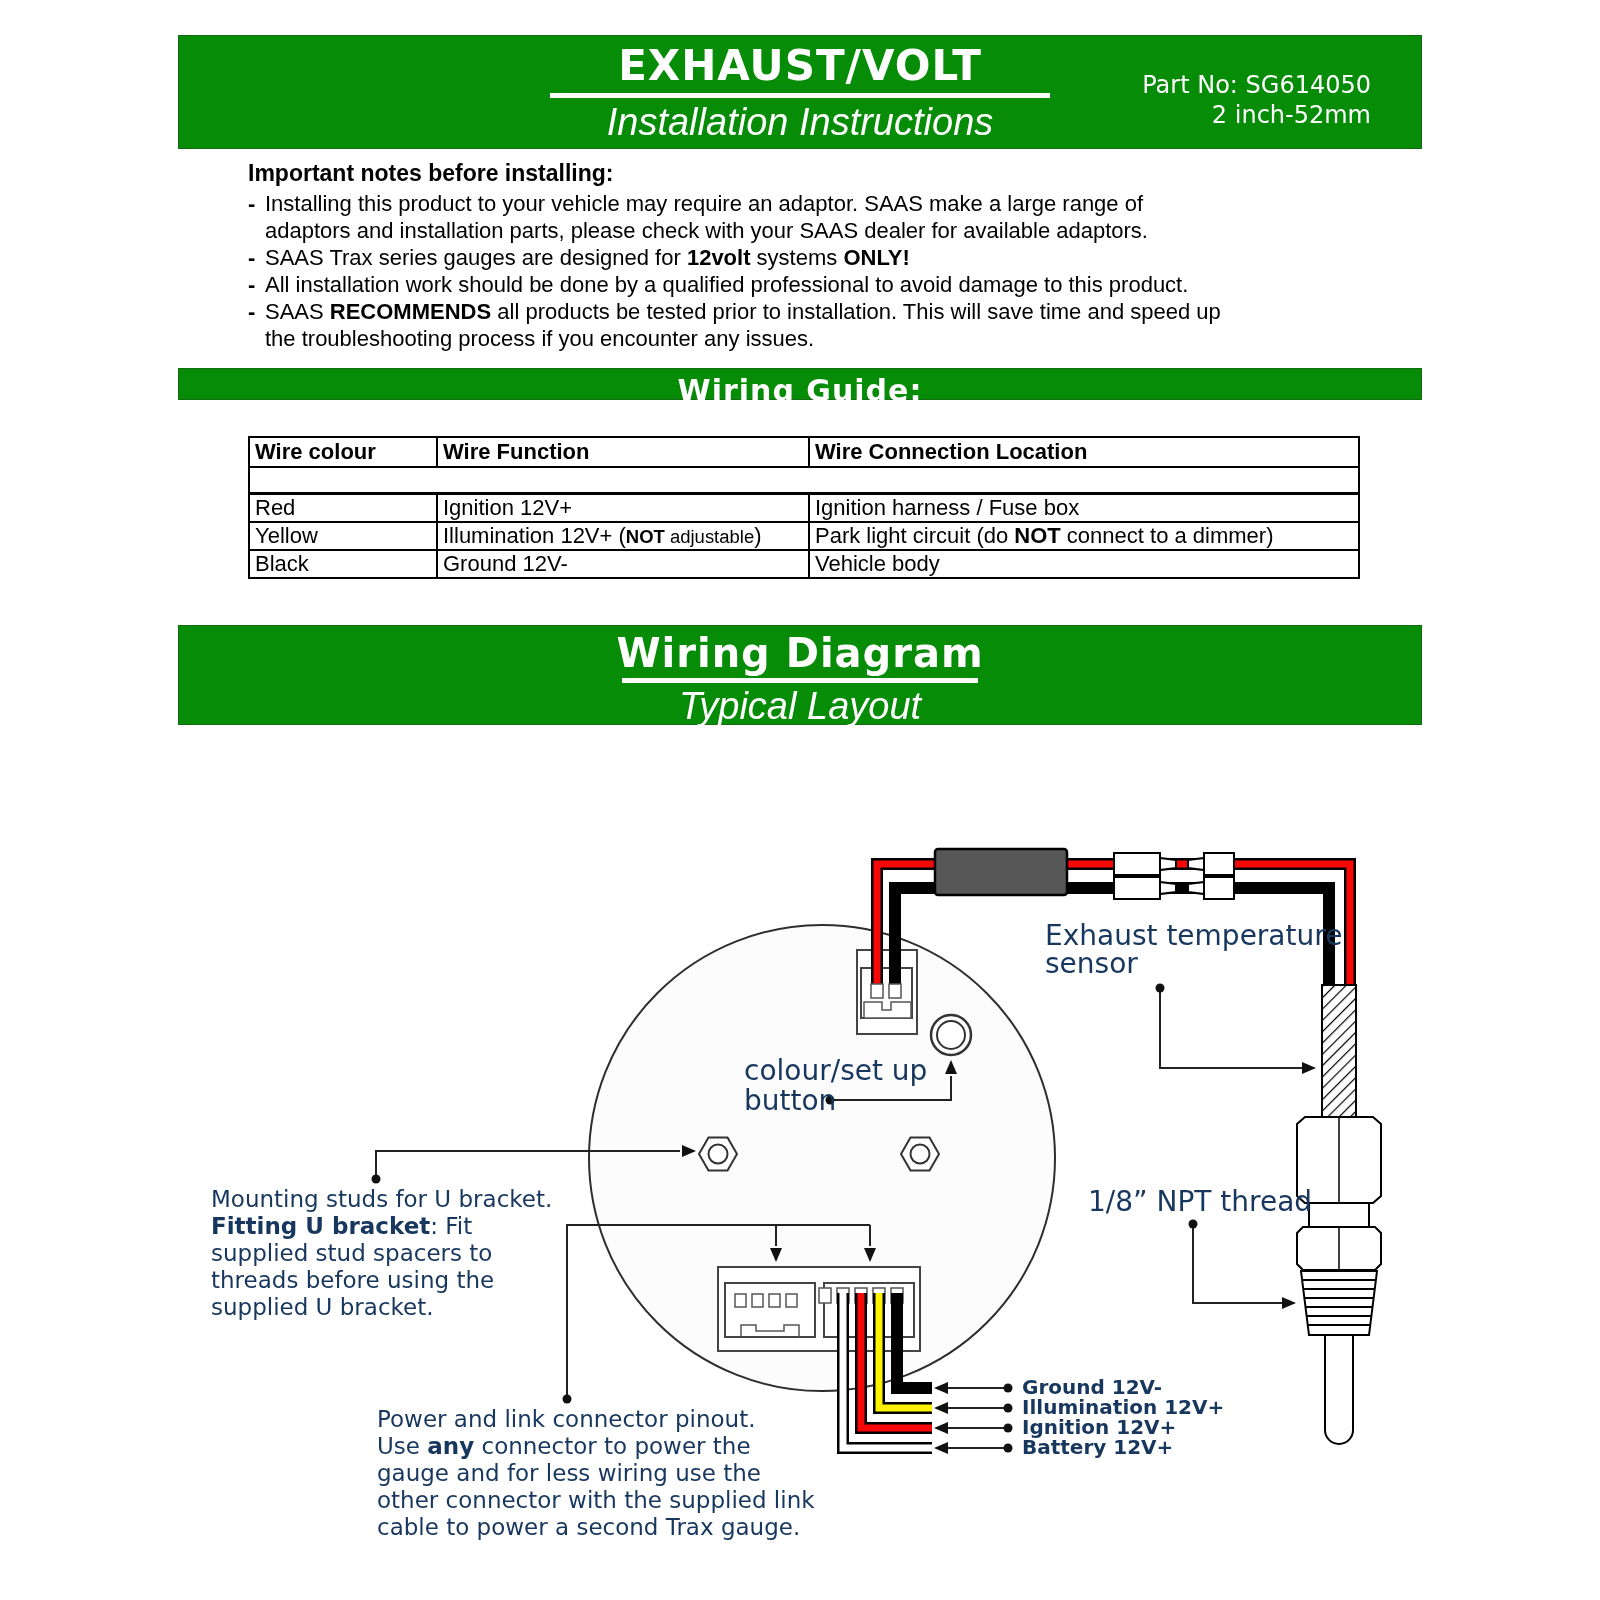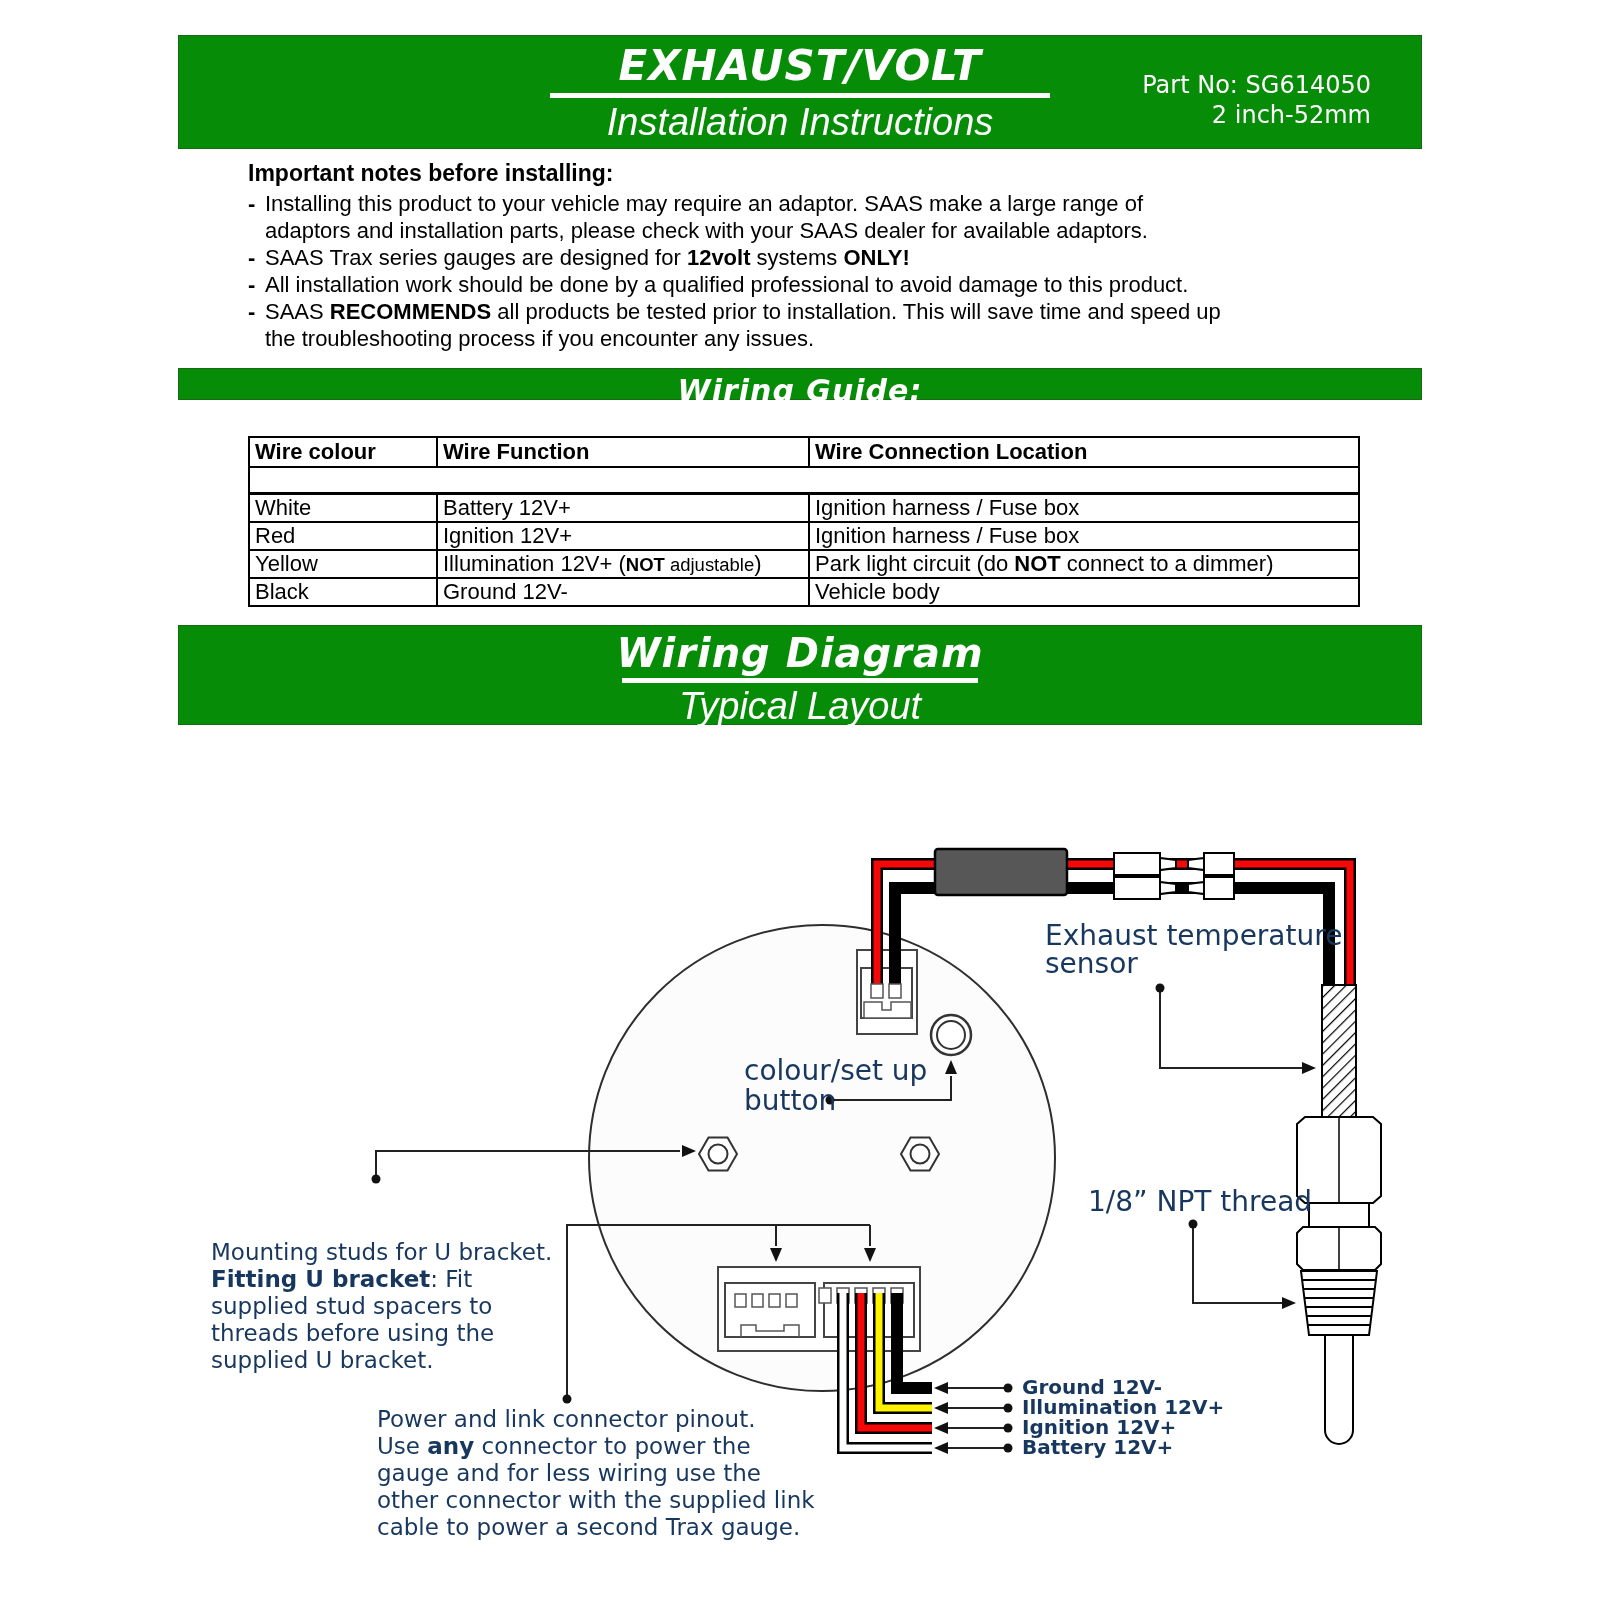--- a/index.html
+++ b/index.html
@@ -1,20 +1,20 @@
 <!DOCTYPE html>
 <html style="--banner_green: #068C06; --label_blue: #17375E; --wire_red: #F70808; --wire_yellow: #FFF200; --wire_black: #000000; --wire_white: #FFFFFF; --inline_box_gray: #575757;"><head>
 <meta charset="utf-8">
 <style>
   html,body{margin:0;padding:0;background:#fff;}
   #page{position:relative;width:1600px;height:1600px;background:#fff;overflow:hidden;
         font-family:"Liberation Sans",sans-serif;color:#000;}
   .banner{position:absolute;left:178px;width:1244px;background:var(--banner_green,#068C06);
           border:1px solid #156c15;box-sizing:border-box;text-align:center;color:#fff;}
-  .banner .big-title{font-family:"DejaVu Sans",sans-serif;font-weight:bold;font-style:italic;
+  .banner .big-title{font-family:"DejaVu Sans",sans-serif;font-weight:bold;
           font-size:42px;line-height:48px;letter-spacing:1px;}
   .banner .subtitle{font-family:Liberation Sans, sans-serif;font-style:italic;font-size:38px;line-height:44px;}
   .underline-bar{height:5px;background:#fff;margin:3px auto 2px auto;}
   #part-block{position:absolute;right:50px;top:34px;text-align:right;
           font-family:"DejaVu Sans",sans-serif;font-size:24px;line-height:30px;}
   #notes{position:absolute;left:248px;top:160px;width:1170px;font-size:22px;line-height:27px;}
   #notes .heading{font-weight:bold;font-size:23px;margin-bottom:3px;}
   .note-item{display:flex;}
   .note-dash{width:17px;font-weight:bold;flex:none;}
   .note-lines{flex:1;}
@@ -94,25 +94,20 @@
     <tbody>
         <tr>
       <th>Wire colour</th>
       <th>Wire Function</th>
       <th>Wire Connection Location</th>
     </tr>
     <tr class="blank">
           <td colspan="3"></td>
         </tr>
     <tr class="data">
-      <td><span>White</span></td>
-      <td><span>Battery 12V+</span></td>
-      <td><span>Ignition harness / Fuse box</span></td>
-    </tr>
-    <tr class="data">
       <td><span>Red</span></td>
       <td><span>Ignition 12V+</span></td>
       <td><span>Ignition harness / Fuse box</span></td>
     </tr>
     <tr class="data">
       <td><span>Yellow</span></td>
       <td><span>Illumination 12V+ (</span><span class="b sm">NOT</span><span class="sm"> adjustable</span><span>)</span></td>
       <td><span>Park light circuit (do </span><span class="b">NOT</span><span> connect to a dimmer)</span></td>
     </tr>
     <tr class="data">
@@ -280,21 +275,21 @@
     <div>sensor</div>
   </div>
 
   <div class="dlabel" style="left:1088px;top:1188px;">1/8” NPT thread</div>
 
   <div class="dlabel" style="left:744px;top:1056px;line-height:30px;">
     <div>colour/set up</div>
     <div>button</div>
   </div>
 
-  <div class="dlabel small-note" style="left:211px;top:1239px;">
+  <div class="dlabel small-note" style="left:211px;top:1186px;">
     <div>Mounting studs for U bracket.</div>
     <div><span class="b">Fitting U bracket</span><span>: Fit</span></div>
     <div>supplied stud spacers to</div>
     <div>threads before using the</div>
     <div>supplied U bracket.</div>
   </div>
 
   <div class="dlabel small-note" style="left:377px;top:1406px;">
     <div>Power and link connector pinout.</div>
     <div><span>Use </span><span class="b">any</span><span> connector to power the</span></div>

